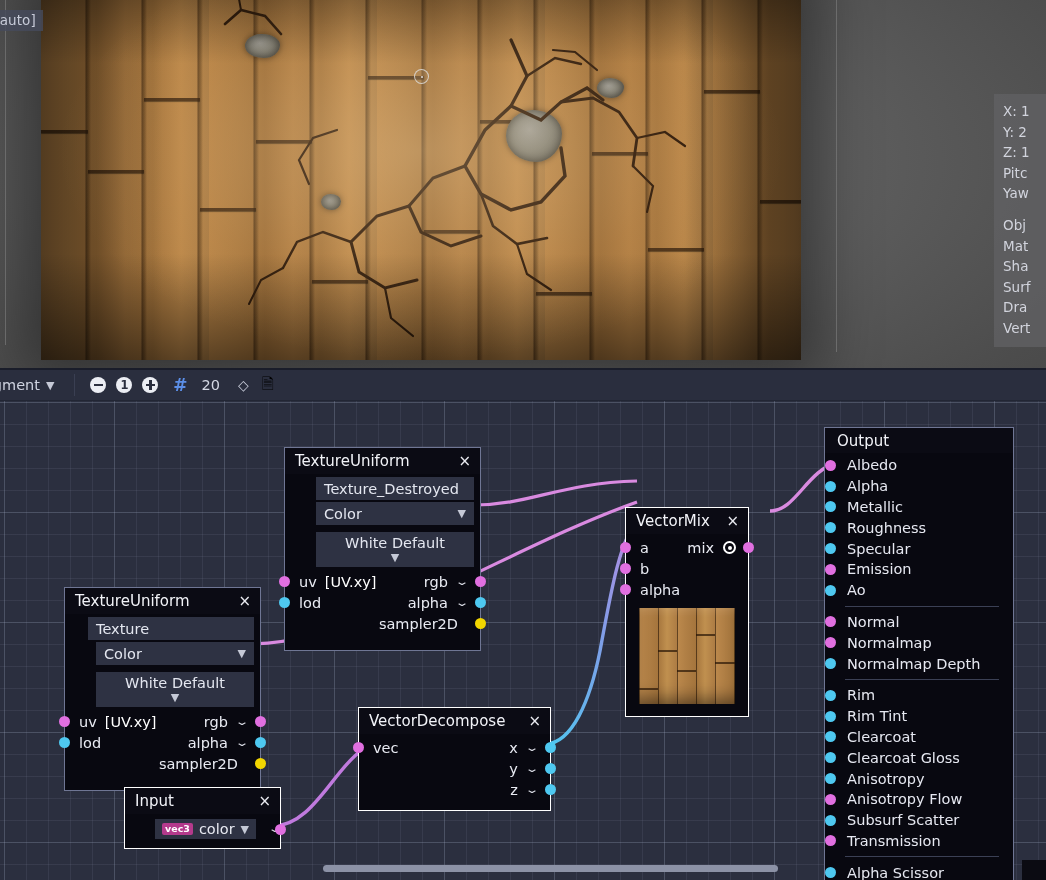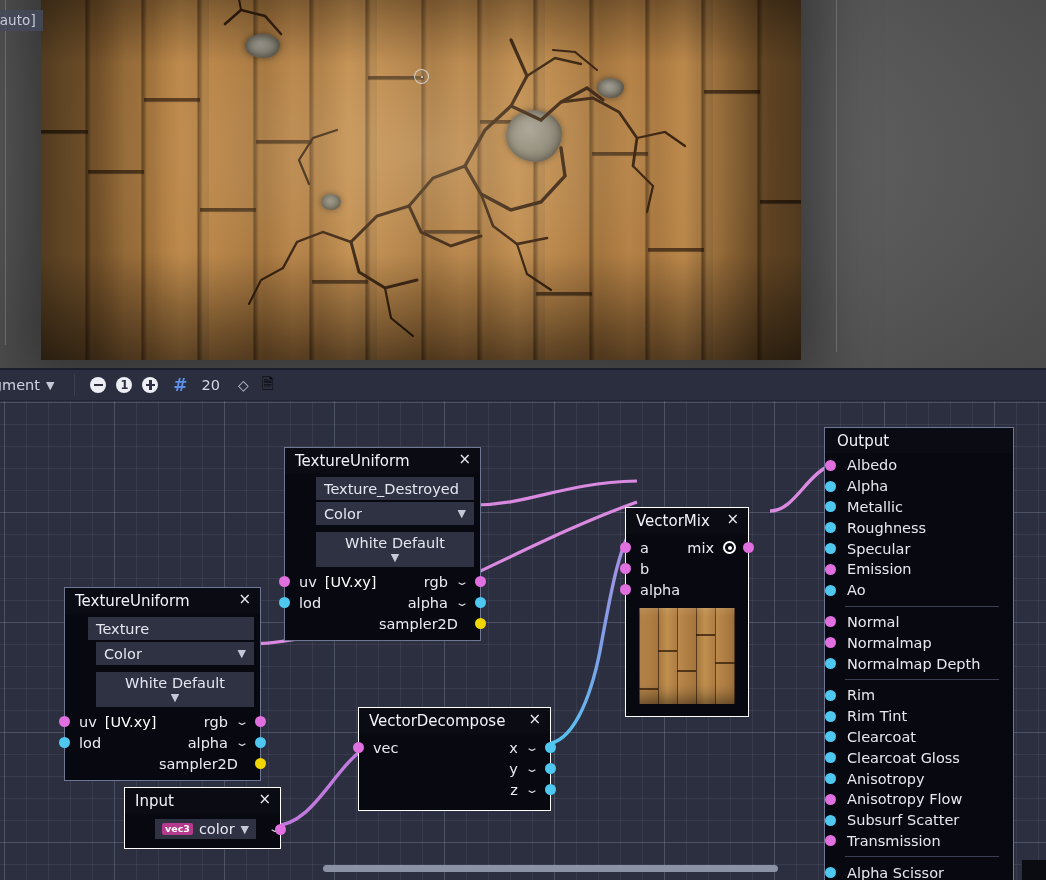--- a/index.html
+++ b/index.html
@@ -145,27 +145,27 @@
   
   .node {
     position:absolute; z-index:10;
     background:#080810;
     border:1px solid #6f7694;
     color:#e8eaf2;
     font-size:14.5px;
   }
   .node.sel { border:1.6px solid #ffffff; }
   .node-title {
-    display:flex; align-items:flex-start; justify-content:space-between;
+    display:flex; align-items:center; justify-content:space-between;
     padding: 4px 8px 4px 10px; font-size:15px; color:#f2f3f8;
     background:#0b0b14;
   }
   .node.sel .node-title { background:#0b0b14; }
   .node-x { color:#e9eaf0; font-size:15px; line-height:1; padding:0 1px; }
-  .node-body { padding: 2px 6px 6px 6px; }
+  .node-body { padding: 2px 6px 16px 6px; }
   .field {
     background:#2e3243; color:#e4e7f0; font-size:14.5px;
     padding:3px 8px; margin: 1px 0 2px 0;
     display:flex; align-items:center; justify-content:space-between;
     min-height:23px;
   }
   .field.ro { background:#2e3243; }
   .field.gap { margin-top:7px;flex-direction:column; }
   .port-row {
     display:flex; align-items:center; height:21px; position:relative;
@@ -279,20 +279,34 @@
         </g>
       </svg>
 
       <div class="planks-shade"></div>
     </div>
 
     <div class="vp-gizmo"></div>
 
     <div class="vp-label">nal [auto]</div>
 
+    <div class="vp-info">
+      <div>X: 1</div>
+      <div>Y: 2</div>
+      <div>Z: 1</div>
+      <div>Pitc</div>
+      <div>Yaw</div>
+      <div class="sp"></div>
+      <div>Obj</div>
+      <div>Mat</div>
+      <div>Sha</div>
+      <div>Surf</div>
+      <div>Dra</div>
+      <div>Vert</div>
+    </div>
   </div>
 
   <div class="graph-wrap">
 
     <div class="toolbar">
       <div class="tb-sel">
         <span>ragment</span>
         <span class="chev">▼</span>
       </div>
       <div class="tb-div"></div>

